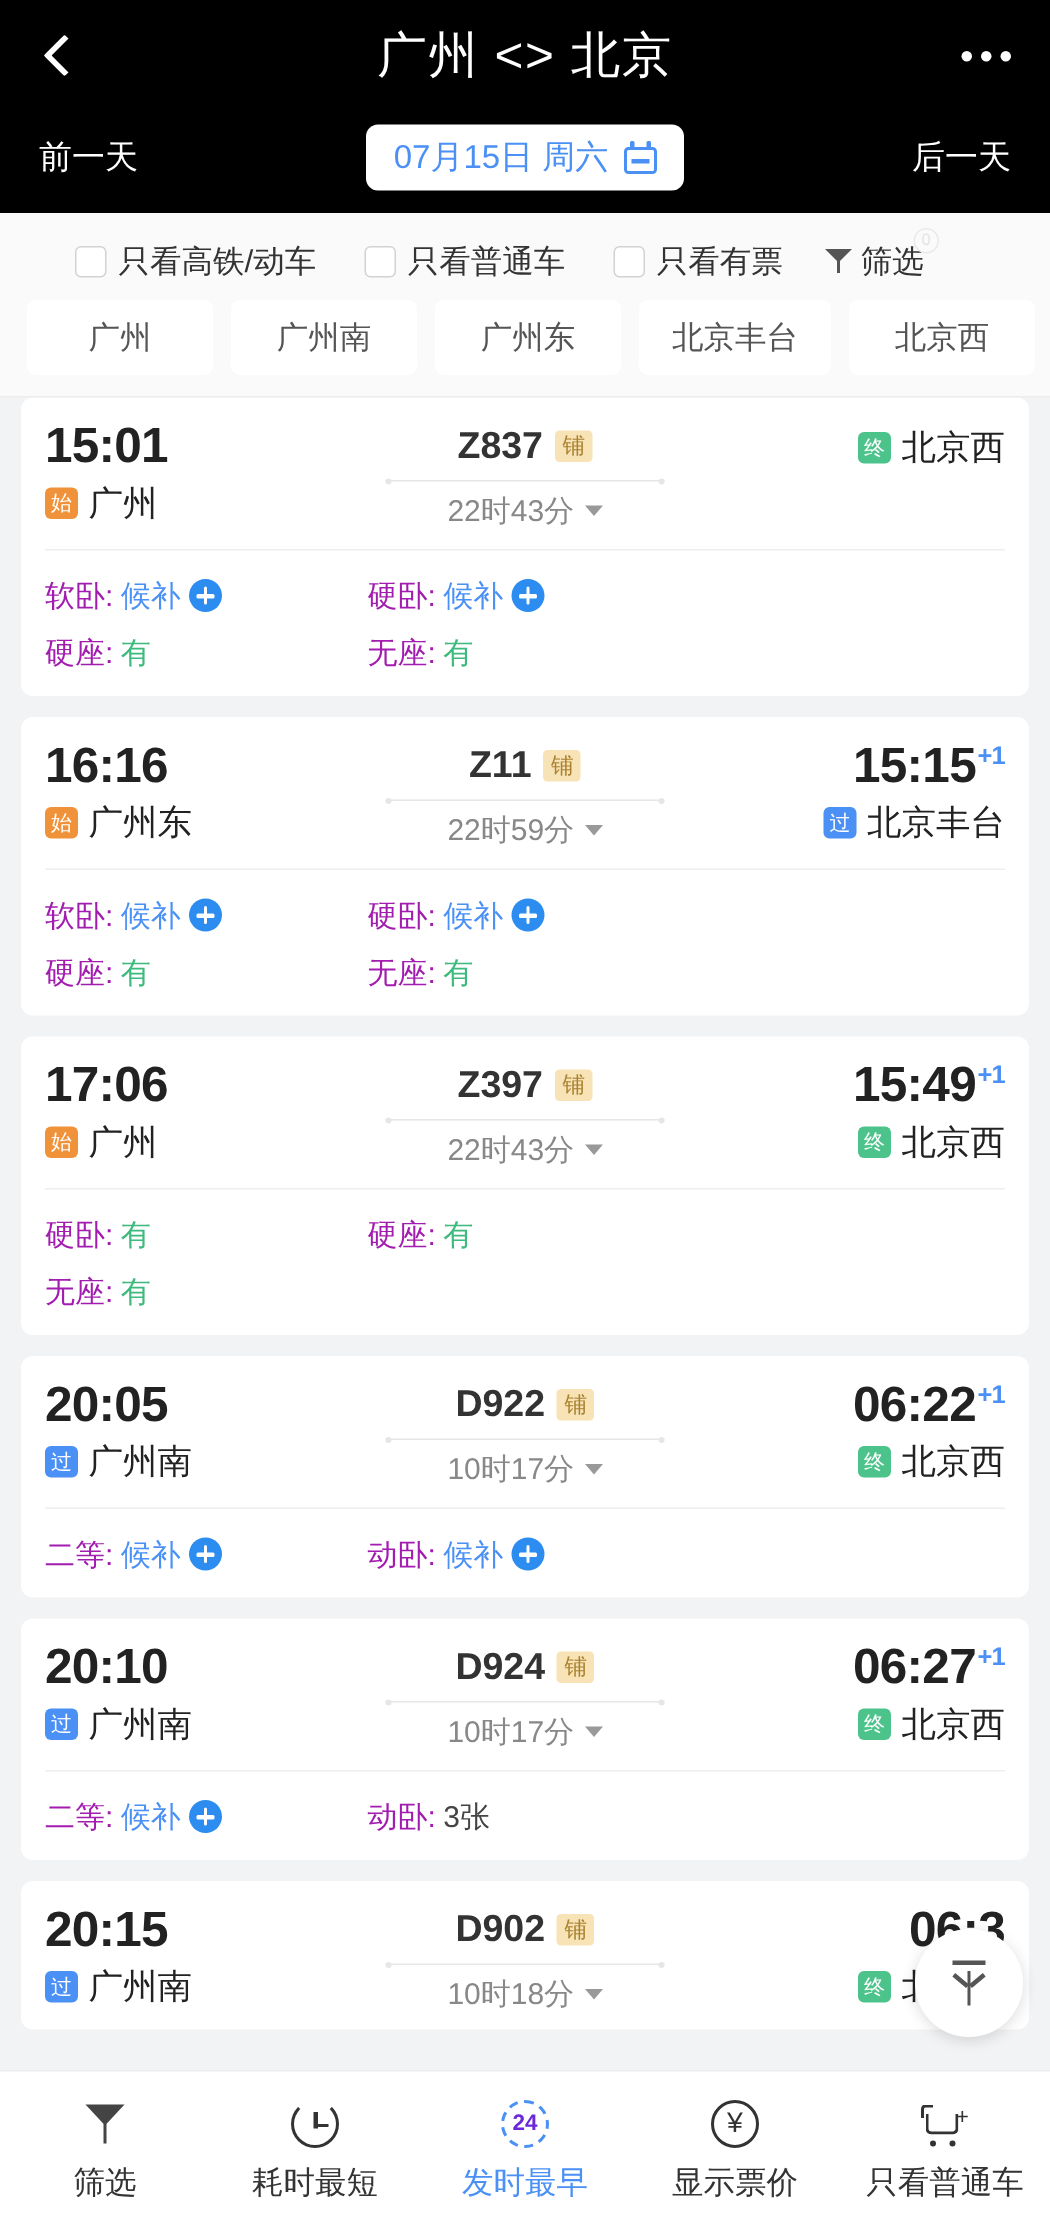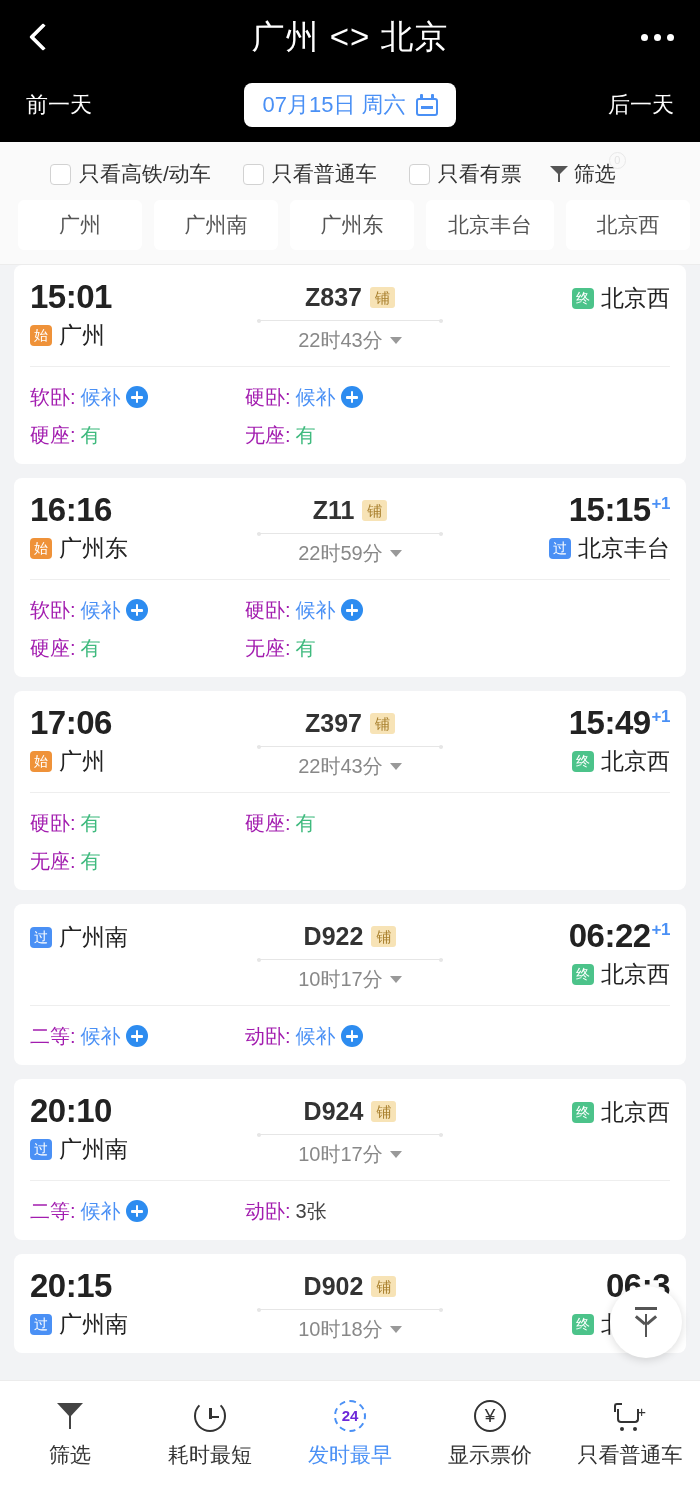--- a/index.html
+++ b/index.html
@@ -347,20 +347,21 @@
           </div>
           <div class="seat seat-c2">
             <span class="lbl">无座:</span>
             <span class="avail">有</span>
           </div>
         </div>
       </div>
       <div class="card">
         <div class="card-main">
           <div class="col-dep">
+            <div class="time">20:05</div>
             <div class="station">
               <span class="tag tag-pass">过</span>
               <span>广州南</span>
             </div>
           </div>
           <div class="col-mid">
             <div class="trainno">
               <span>D922</span>
               <span class="bunk-badge">铺</span>
             </div>
@@ -406,20 +407,21 @@
               <span>D924</span>
               <span class="bunk-badge">铺</span>
             </div>
             <div class="midline"></div>
             <div class="dur">
               <span>10时17分</span>
               <span class="caret"></span>
             </div>
           </div>
           <div class="col-arr">
+            <div class="time">06:27<sup>+1</sup></div>
             <div class="station">
               <span class="tag tag-end">终</span>
               <span>北京西</span>
             </div>
           </div>
         </div>
         <div class="divider"></div>
         <div class="seats">
           <div class="seat seat-c0">
             <span class="lbl">二等:</span>

